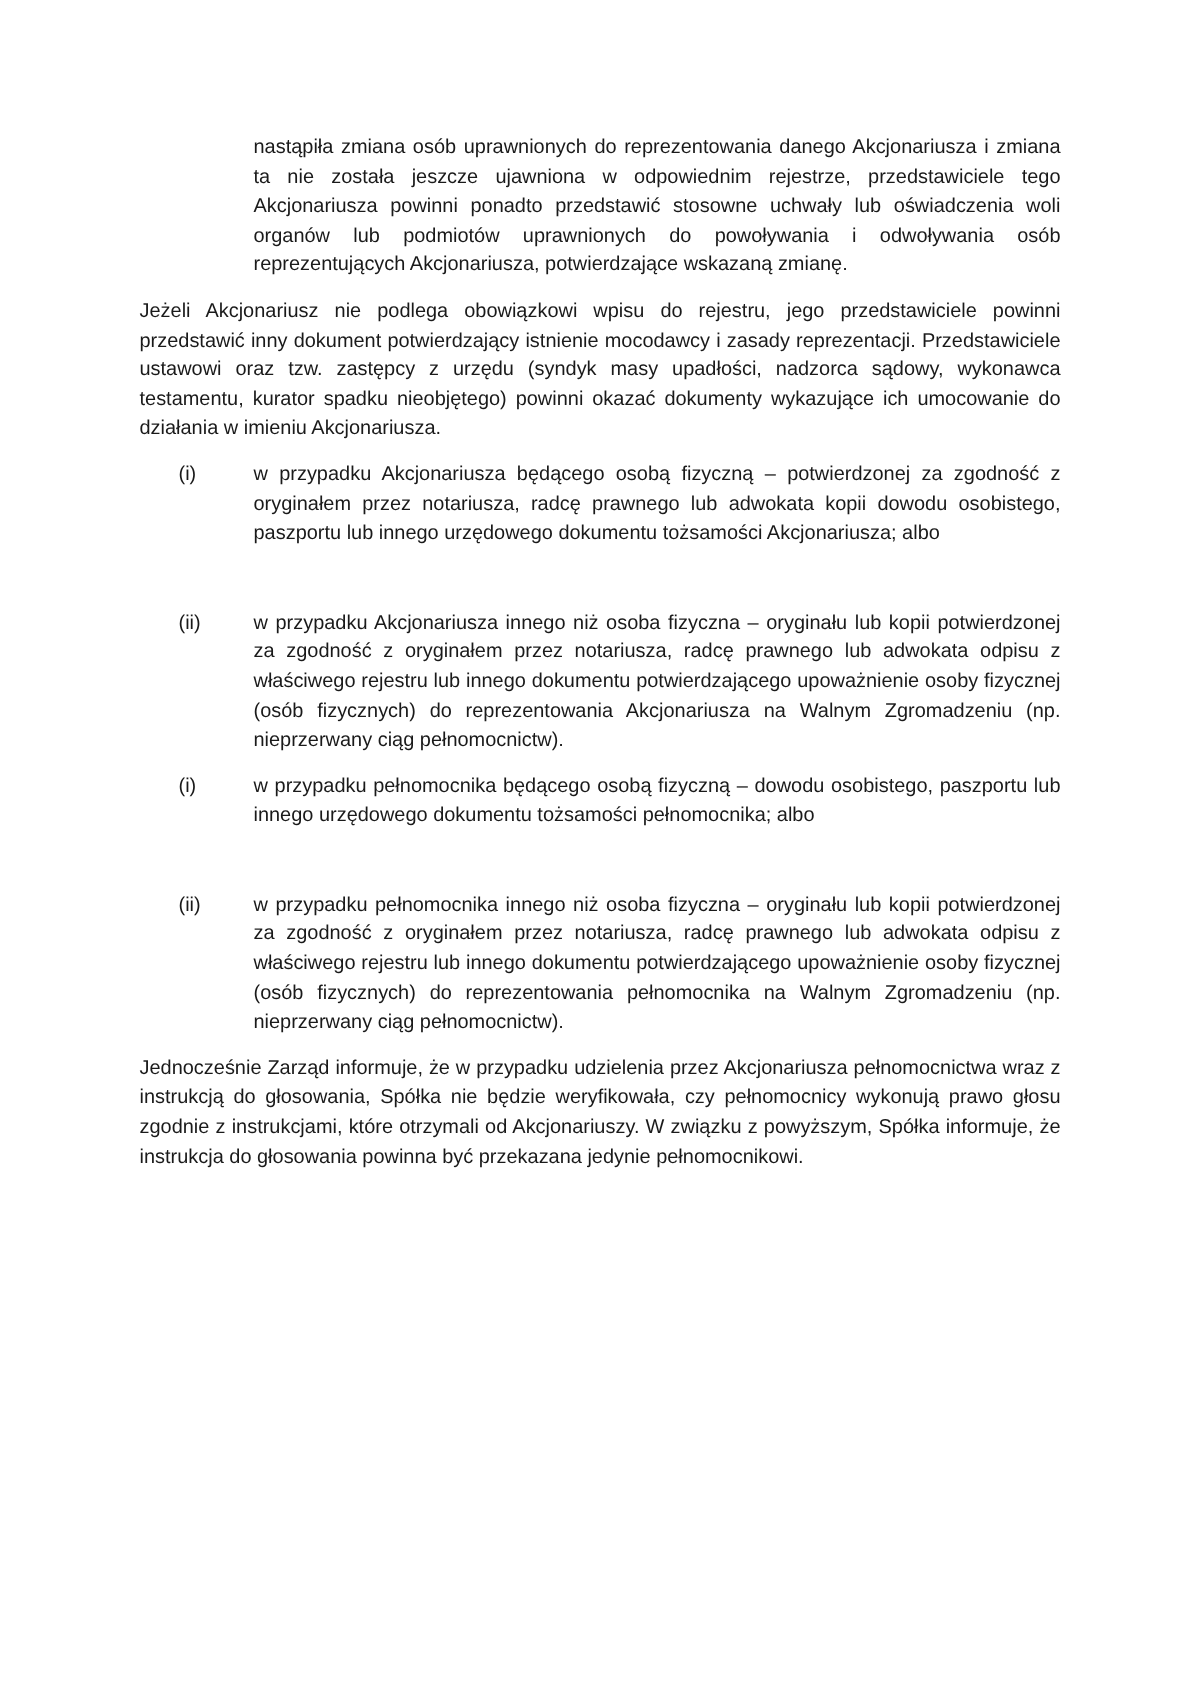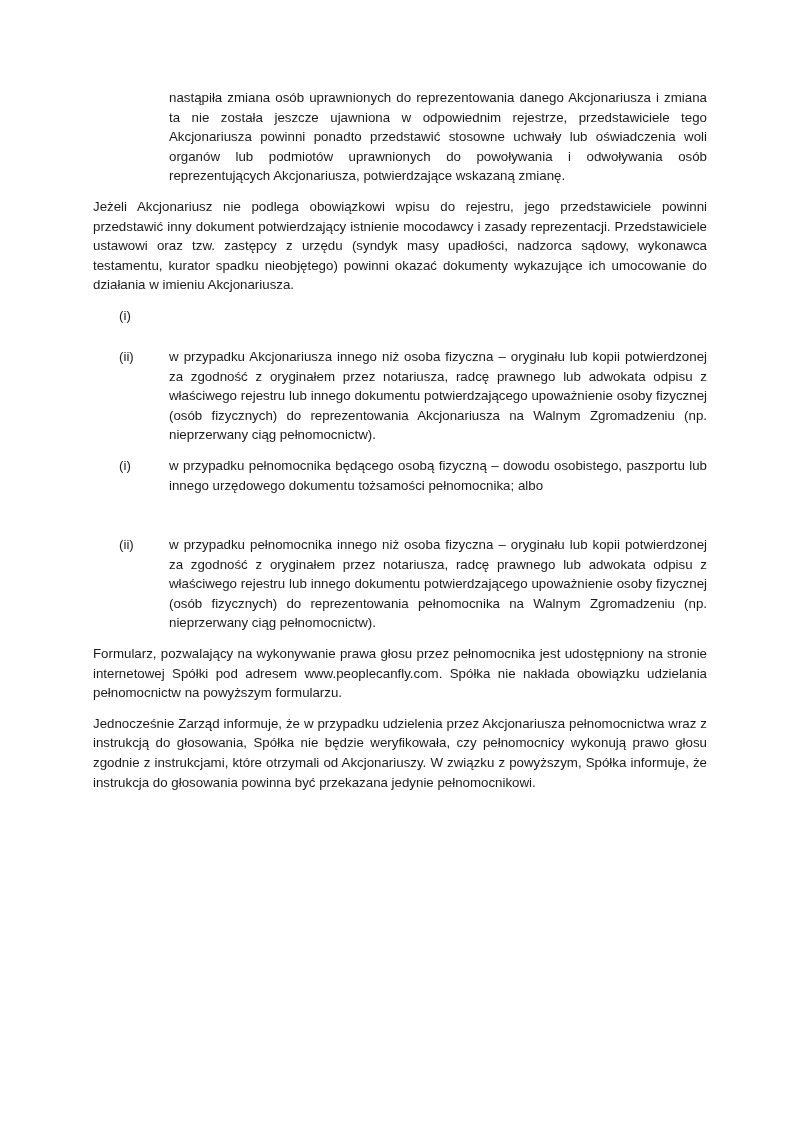--- a/index.html
+++ b/index.html
@@ -94,40 +94,40 @@
   <div class="content">
 
     <p class="para indented">nastąpiła zmiana osób uprawnionych do reprezentowania danego Akcjonariusza i zmiana ta nie została jeszcze ujawniona w odpowiednim rejestrze, przedstawiciele tego Akcjonariusza powinni ponadto przedstawić stosowne uchwały lub oświadczenia woli organów lub podmiotów uprawnionych do powoływania i odwoływania osób reprezentujących Akcjonariusza, potwierdzające wskazaną zmianę.</p>
 
     <p class="para">Jeżeli Akcjonariusz nie podlega obowiązkowi wpisu do rejestru, jego przedstawiciele powinni przedstawić inny dokument potwierdzający istnienie mocodawcy i zasady reprezentacji. Przedstawiciele ustawowi oraz tzw. zastępcy z urzędu (syndyk masy upadłości, nadzorca sądowy, wykonawca testamentu, kurator spadku nieobjętego) powinni okazać dokumenty wykazujące ich umocowanie do działania w imieniu Akcjonariusza.</p>
 
 
     <ol class="roman-list">
       <li class="roman-item">
         <span class="roman-marker">(i)</span>
+        <span class="roman-text">w przypadku Akcjonariusza będącego osobą fizyczną – potwierdzonej za zgodność z oryginałem przez notariusza, radcę prawnego lub adwokata kopii dowodu osobistego, paszportu lub innego urzędowego dokumentu tożsamości Akcjonariusza; albo</span>
       </li>
       <li class="roman-item">
         <span class="roman-marker">(ii)</span>
         <span class="roman-text">w przypadku Akcjonariusza innego niż osoba fizyczna – oryginału lub kopii potwierdzonej za zgodność z oryginałem przez notariusza, radcę prawnego lub adwokata odpisu z właściwego rejestru lub innego dokumentu potwierdzającego upoważnienie osoby fizycznej (osób fizycznych) do reprezentowania Akcjonariusza na Walnym Zgromadzeniu (np. nieprzerwany ciąg pełnomocnictw).</span>
       </li>
     </ol>
 
 
     <ol class="roman-list">
       <li class="roman-item">
         <span class="roman-marker">(i)</span>
         <span class="roman-text">w przypadku pełnomocnika będącego osobą fizyczną – dowodu osobistego, paszportu lub innego urzędowego dokumentu tożsamości pełnomocnika; albo</span>
       </li>
       <li class="roman-item">
         <span class="roman-marker">(ii)</span>
         <span class="roman-text">w przypadku pełnomocnika innego niż osoba fizyczna – oryginału lub kopii potwierdzonej za zgodność z oryginałem przez notariusza, radcę prawnego lub adwokata odpisu z właściwego rejestru lub innego dokumentu potwierdzającego upoważnienie osoby fizycznej (osób fizycznych) do reprezentowania pełnomocnika na Walnym Zgromadzeniu (np. nieprzerwany ciąg pełnomocnictw).</span>
       </li>
     </ol>
 
-    <p class="para">Formularz, pozwalający na wykonywanie prawa głosu przez pełnomocnika jest udostępniony na stronie internetowej Spółki pod adresem www.peoplecanfly.com. Spółka nie nakłada obowiązku udzielania pełnomocnictw na powyższym formularzu.</p>
 
     <p class="para">Jednocześnie Zarząd informuje, że w przypadku udzielenia przez Akcjonariusza pełnomocnictwa wraz z instrukcją do głosowania, Spółka nie będzie weryfikowała, czy pełnomocnicy wykonują prawo głosu zgodnie z instrukcjami, które otrzymali od Akcjonariuszy. W związku z powyższym, Spółka informuje, że instrukcja do głosowania powinna być przekazana jedynie pełnomocnikowi.</p>
 
   </div>
 
   <div class="footer">
     <span>Strona</span><span class="footer-sep"> </span><span class="fnum">6</span><span class="footer-sep"> </span><span>z</span><span class="footer-sep"> </span><span class="fnum">9</span>
   </div>
 
 </div>

